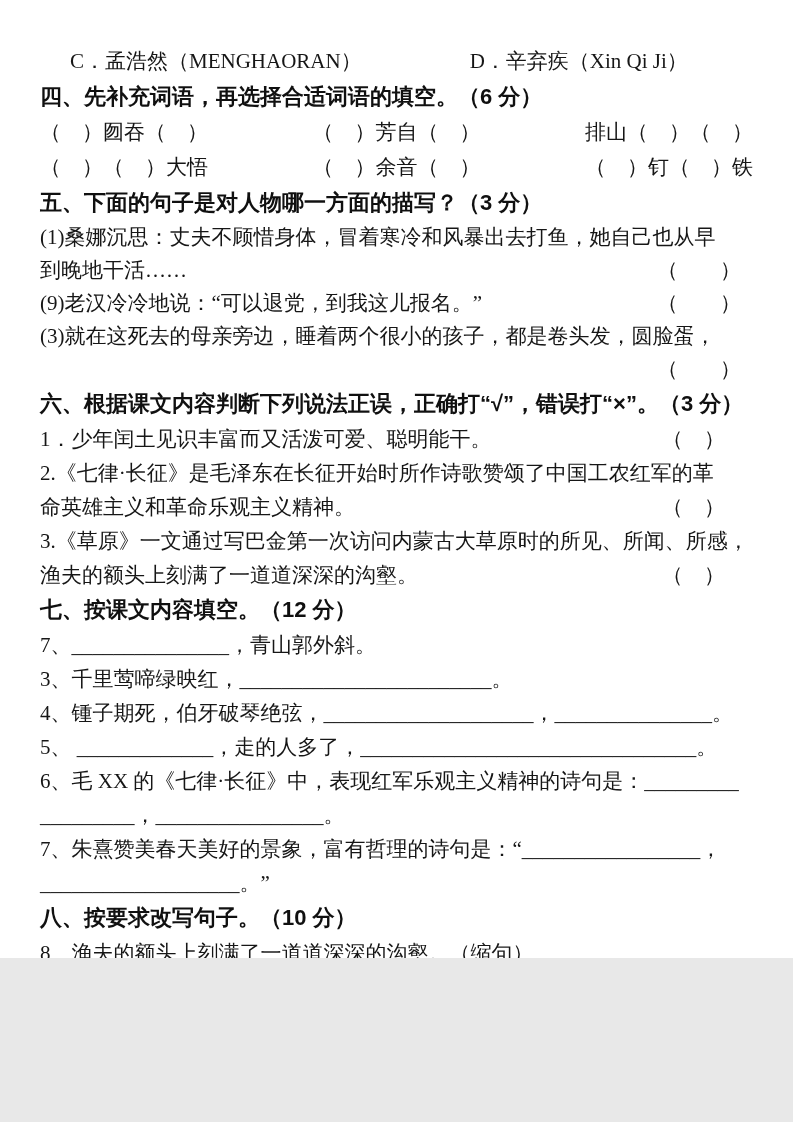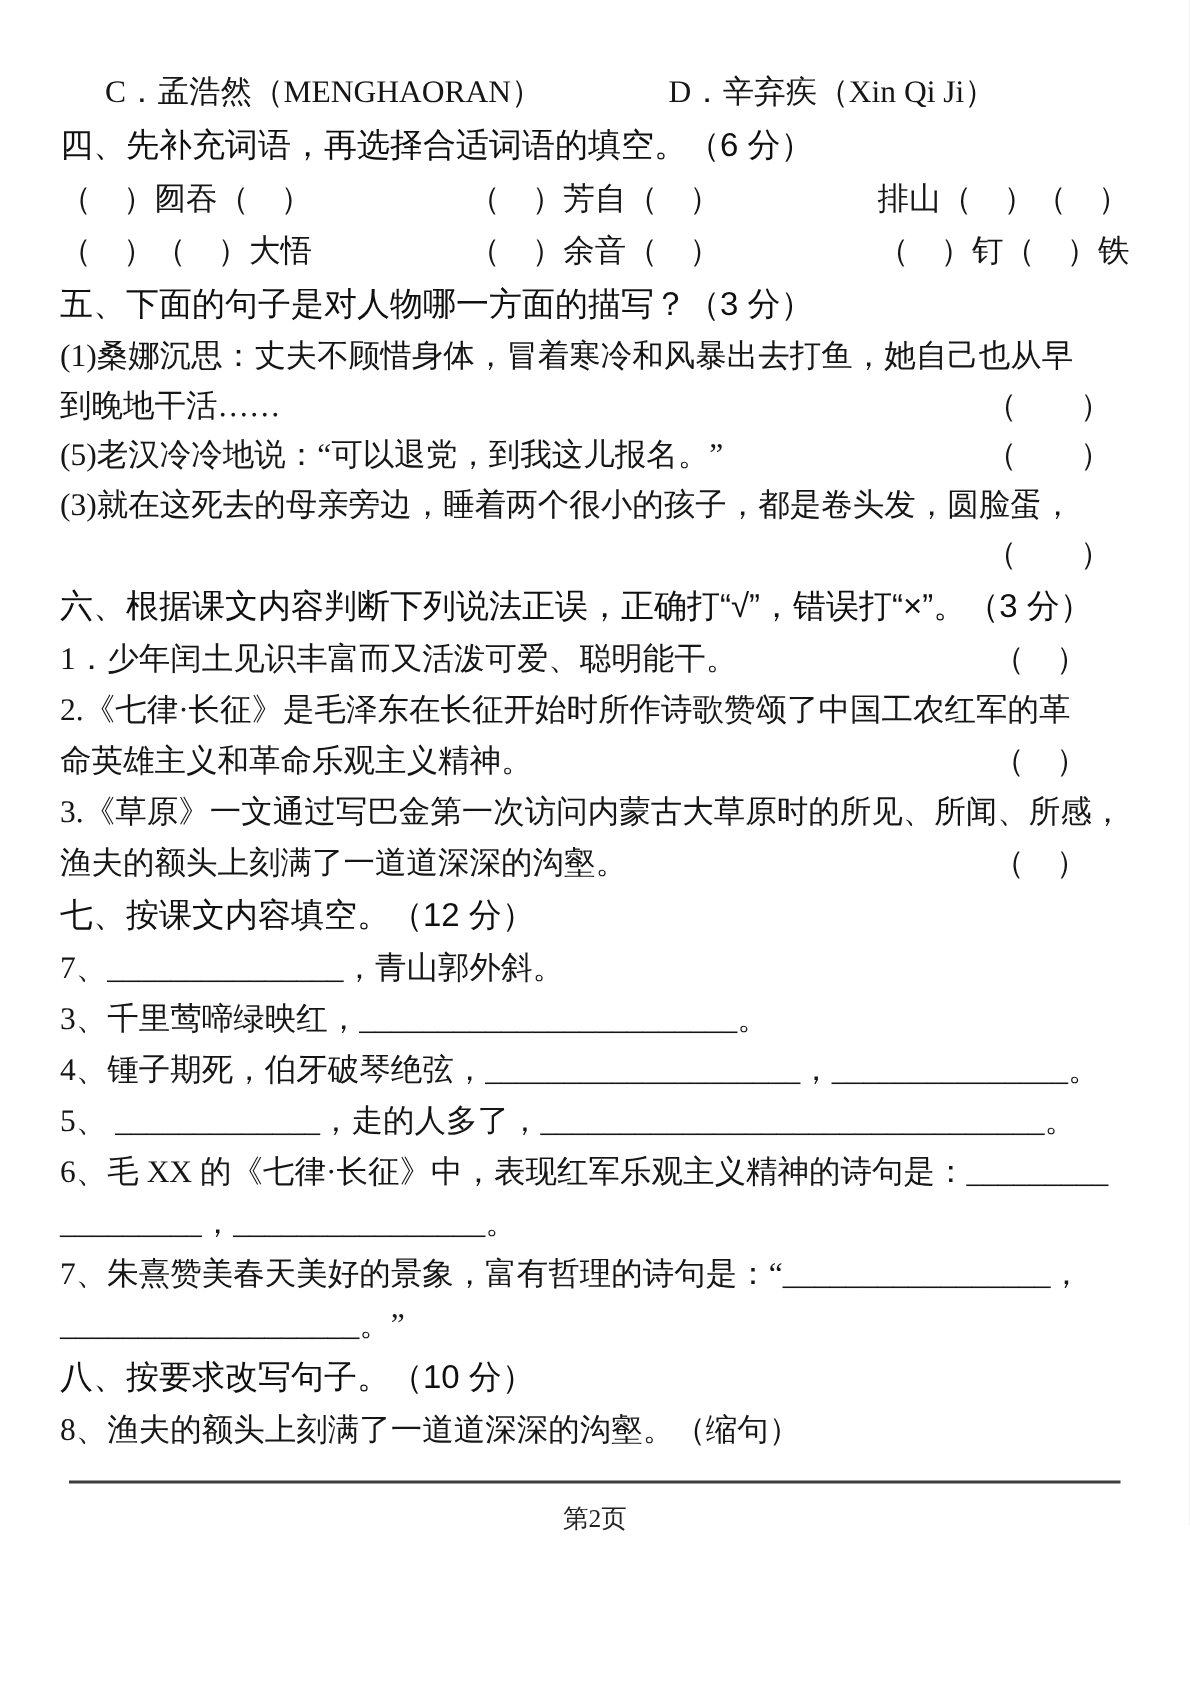--- a/index.html
+++ b/index.html
@@ -1,38 +1,38 @@
 <!DOCTYPE html>
 <html><head>
 <meta charset="utf-8">
 <style>
   html,body{margin:0;padding:0;background:#e8e8e8;}
   .page{
     position:relative;
-    width:793px;height:1122px;
+    width:793px;height:958px;
     margin:0 auto;
     background:#ffffff;
     box-sizing:border-box;
     padding:44px 40px 0 40px;
     overflow:hidden;
     color:#161616;
     font-family:"Liberation Serif","DejaVu Serif",serif;
   }
   .t{font-size:21px;line-height:35px;white-space:nowrap;}
   .h{
     font-family:"Liberation Sans","DejaVu Sans",sans-serif;
-    font-weight:400;font-size:22px;line-height:36px;white-space:nowrap;
+    font-weight:700;font-size:22px;line-height:36px;white-space:nowrap;
     color:#101010;
   }
   .lh33{line-height:33px;}
   .lh34{line-height:34px;}
   .row-flex{display:flex;justify-content:space-between;align-items:baseline;}
   .opt-row{display:flex;align-items:baseline;}
   .opt-c{margin-left:30px;}
-  .opt-d{margin-left:84px;}
+  .opt-d{margin-left:108px;}
   .ans5{padding-right:12px;}
   .ans6{padding-right:28px;}
   .ans-own-line{text-align:right;padding-right:12px;}
   .footer-rule{border-top:2px solid #3d3d3d;margin:16px 6px 0 6px;height:0;}
   .footer{
     text-align:center;font-size:17px;line-height:28px;margin-top:10px;
     font-family:"Liberation Serif","DejaVu Serif",serif;color:#222;
   }
 </style>
 </head>
@@ -57,21 +57,21 @@
     <span>（　）钉（　）铁</span>
   </div>
 
   <div class="h">五、下面的句子是对人物哪一方面的描写？（3 分）</div>
   <div class="t lh33">(1)桑娜沉思：丈夫不顾惜身体，冒着寒冷和风暴出去打鱼，她自己也从早</div>
   <div class="t lh33 row-flex">
     <span>到晚地干活……</span>
     <span class="ans5">（　　）</span>
   </div>
   <div class="t lh33 row-flex">
-    <span>(5)老汉冷冷地说：“可以退党，到我这儿报名。”</span>
+    <span>(9)老汉冷冷地说：“可以退党，到我这儿报名。”</span>
     <span class="ans5">（　　）</span>
   </div>
   <div class="t lh33">(3)就在这死去的母亲旁边，睡着两个很小的孩子，都是卷头发，圆脸蛋，</div>
   <div class="t lh33 ans-own-line">（　　）</div>
 
   <div class="h">六、根据课文内容判断下列说法正误，正确打“√”，错误打“×”。（3 分）</div>
   <div class="t lh34 row-flex">
     <span>1．少年闰土见识丰富而又活泼可爱、聪明能干。</span>
     <span class="ans6">（　）</span>
   </div>

